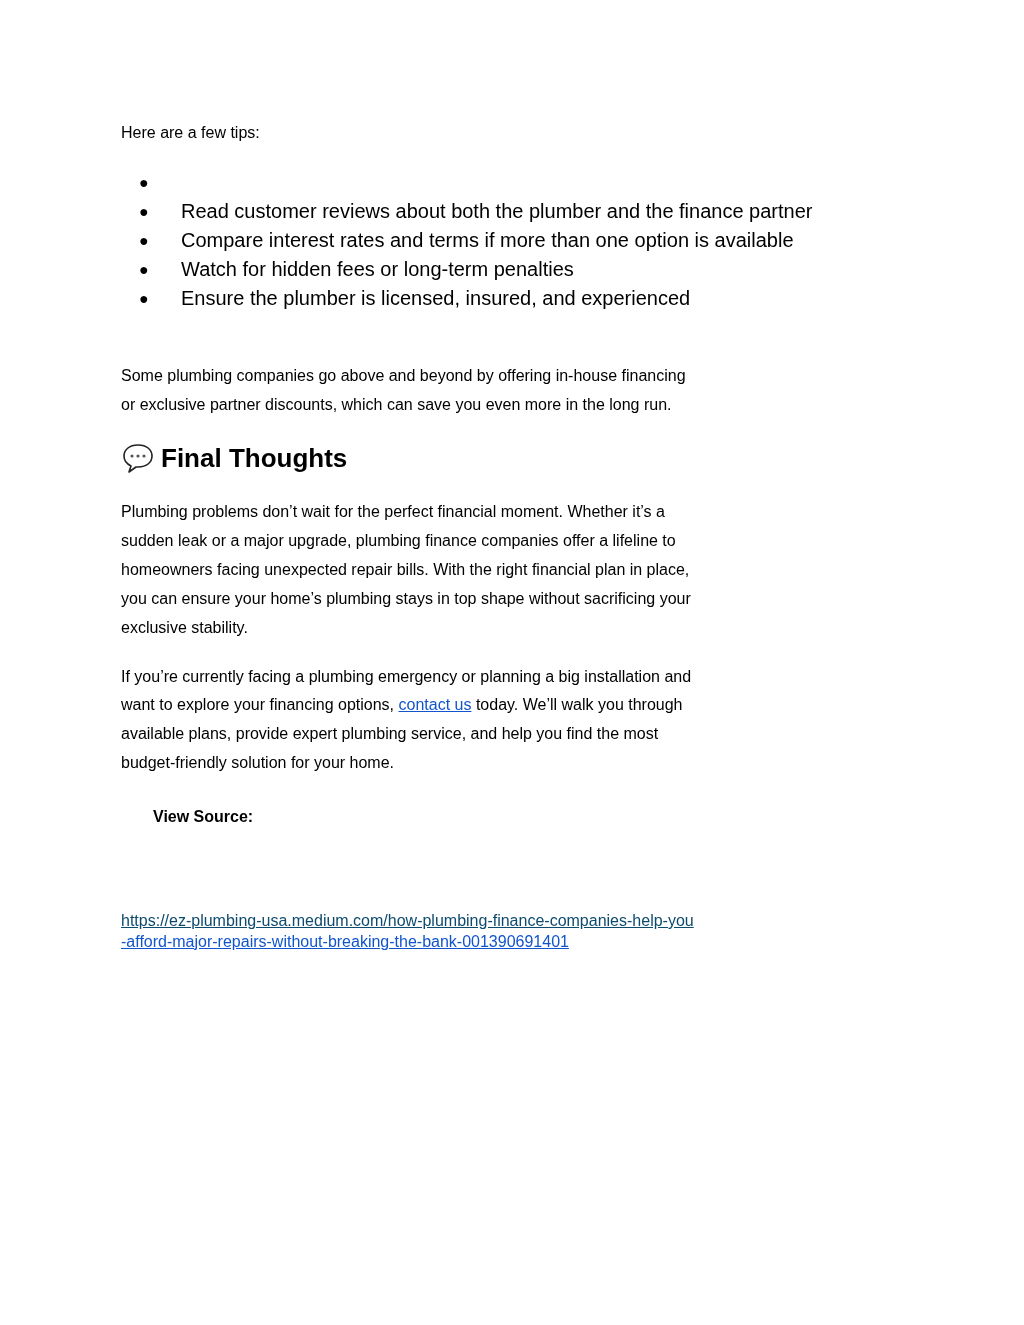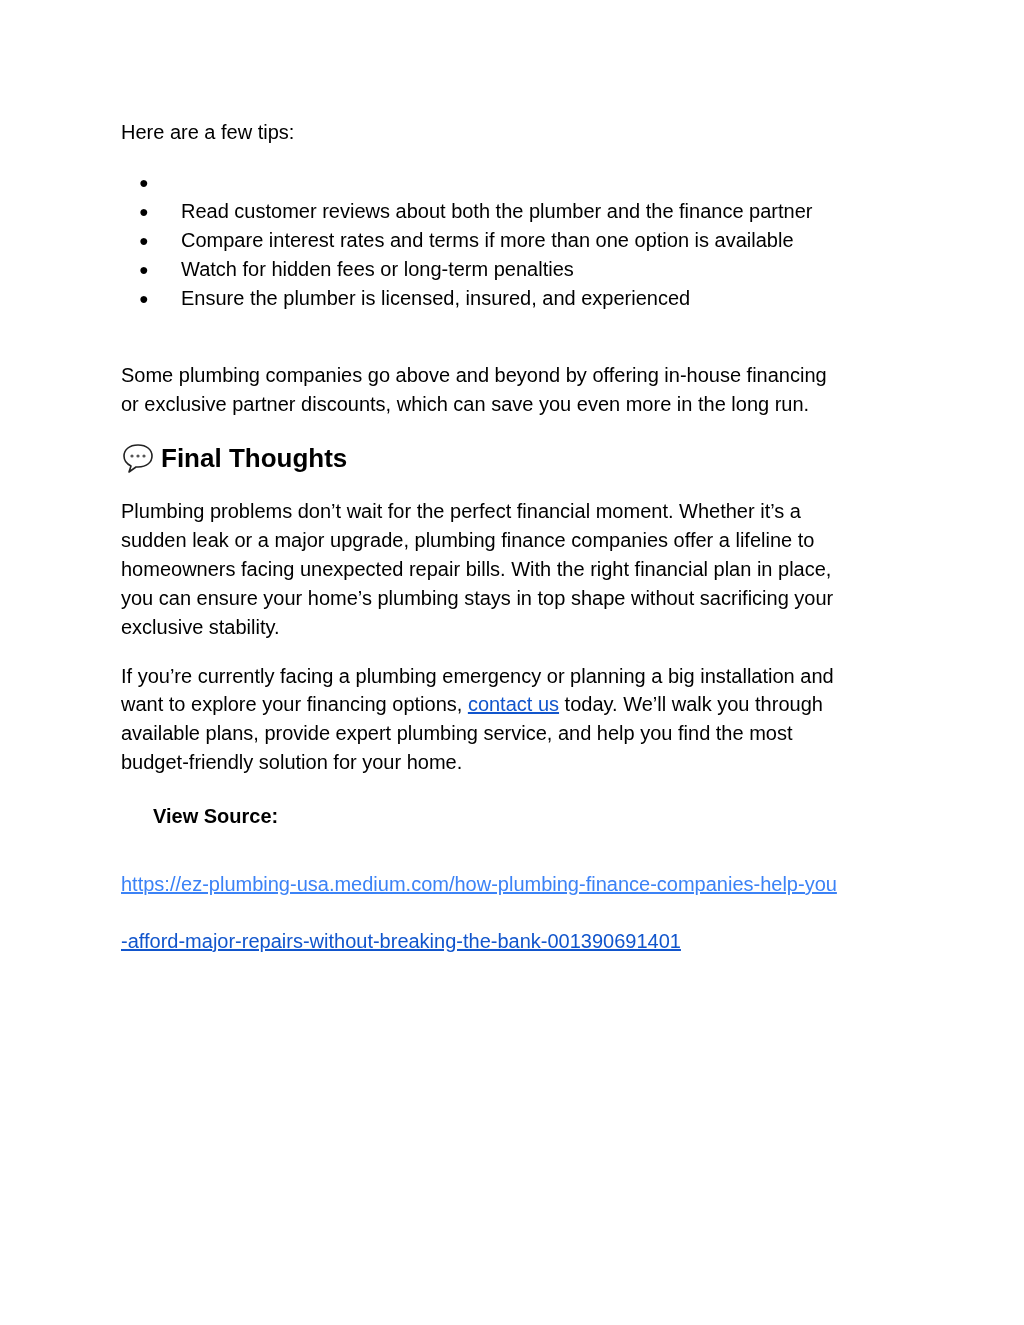--- a/index.html
+++ b/index.html
@@ -1,19 +1,19 @@
 <!DOCTYPE html>
 <html><head>
 <meta charset="utf-8">
 <style>
   html, body { margin: 0; padding: 0; background: #ffffff; }
   body { width: 1024px; height: 1325px; position: relative; overflow: hidden;
          font-family: "Liberation Sans", sans-serif; color: #000000; }
   .page { position: absolute; left: 121px; top: 0; width: 790px; }
-  .p { position: absolute; left: 0; font-size: 20px; line-height: 29px; white-space: nowrap; }
+  .p { position: absolute; left: 0; font-size: 16px; line-height: 29px; white-space: nowrap; }
   .bullets { position: absolute; left: 0; top: 168px; margin: 0; padding: 0; list-style: none; }
   .bullets li { position: relative; padding-left: 60px; font-size: 20px; line-height: 29px; height: 29px; white-space: nowrap; }
   .bullets li .dot { position: absolute; left: 18px; top: 0; font-size: 16px; }
   .h2 { position: absolute; left: 0; top: 440px; font-size: 26px; font-weight: bold; line-height: 36px; display: flex; align-items: center; }
   .h2 .icon { width: 34px; height: 34px; margin-right: 6px; display: inline-block; }
   a { color: #1155cc; text-decoration: underline; margin-top: 14px; }
   .bold { font-weight: bold; }
 </style>
 </head>
 <body>
@@ -58,18 +58,18 @@
     <div class="p" style="top:690px;">
       <span>want to explore your financing options, </span><a href="#">contact us</a><span> today. We’ll walk you through</span>
     </div>
     <div class="p" style="top:719px;">available plans, provide expert plumbing service, and help you find the most</div>
     <div class="p" style="top:748px;">budget-friendly solution for your home.</div>
   </div>
 
   <div>
     <div class="p bold" style="top:802px;margin-left:32px;">View Source:</div>
     <a href="#">
-      <div class="p" style="top:870px; color:#3b82f6; text-decoration:underline;">https://ez-plumbing-usa.medium.com/how-plumbing-finance-companies-help-you</div>
+      <div class="p" style="top:906px; color:#0c4a6e; text-decoration:underline;">https://ez-plumbing-usa.medium.com/how-plumbing-finance-companies-help-you</div>
       <div class="p" style="top:903px; color:#1155cc; text-decoration:underline;margin-top:24px;">-afford-major-repairs-without-breaking-the-bank-001390691401</div>
     </a>
   </div>
 
 </div>
 
 </body></html>

